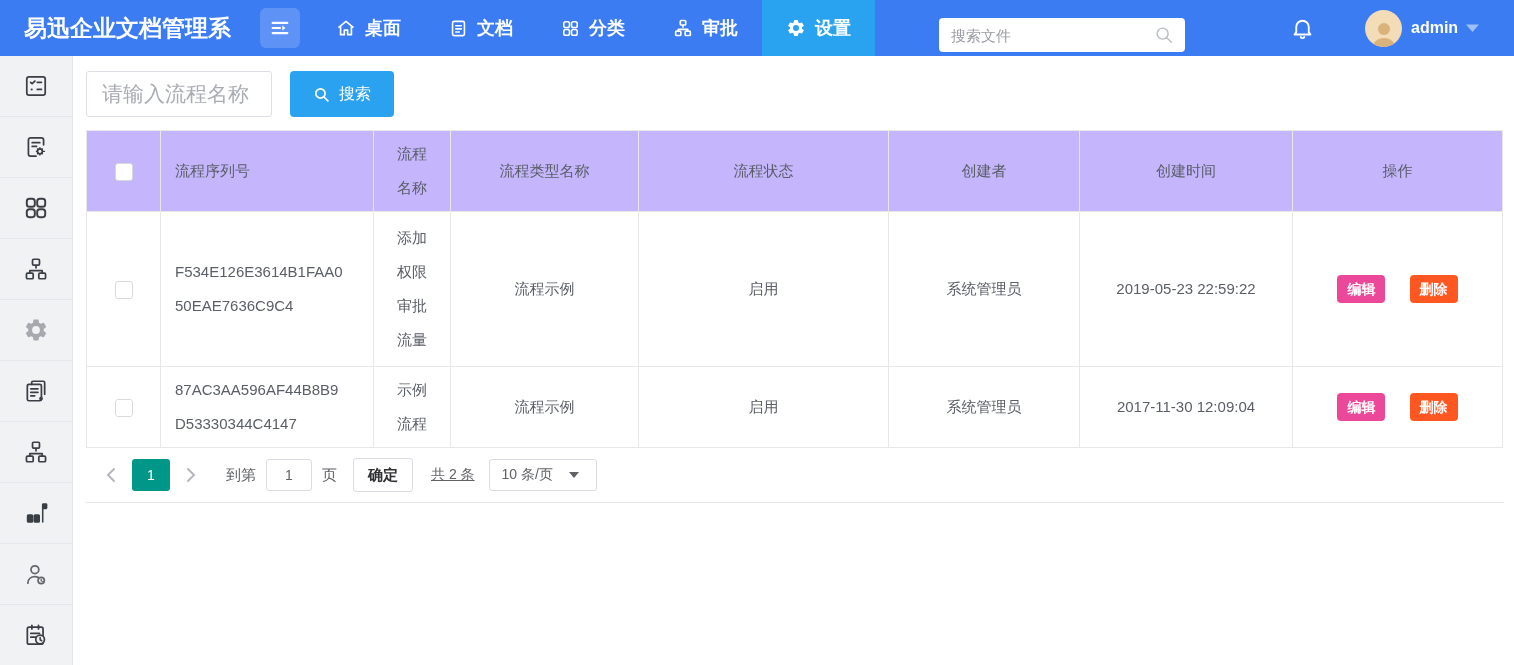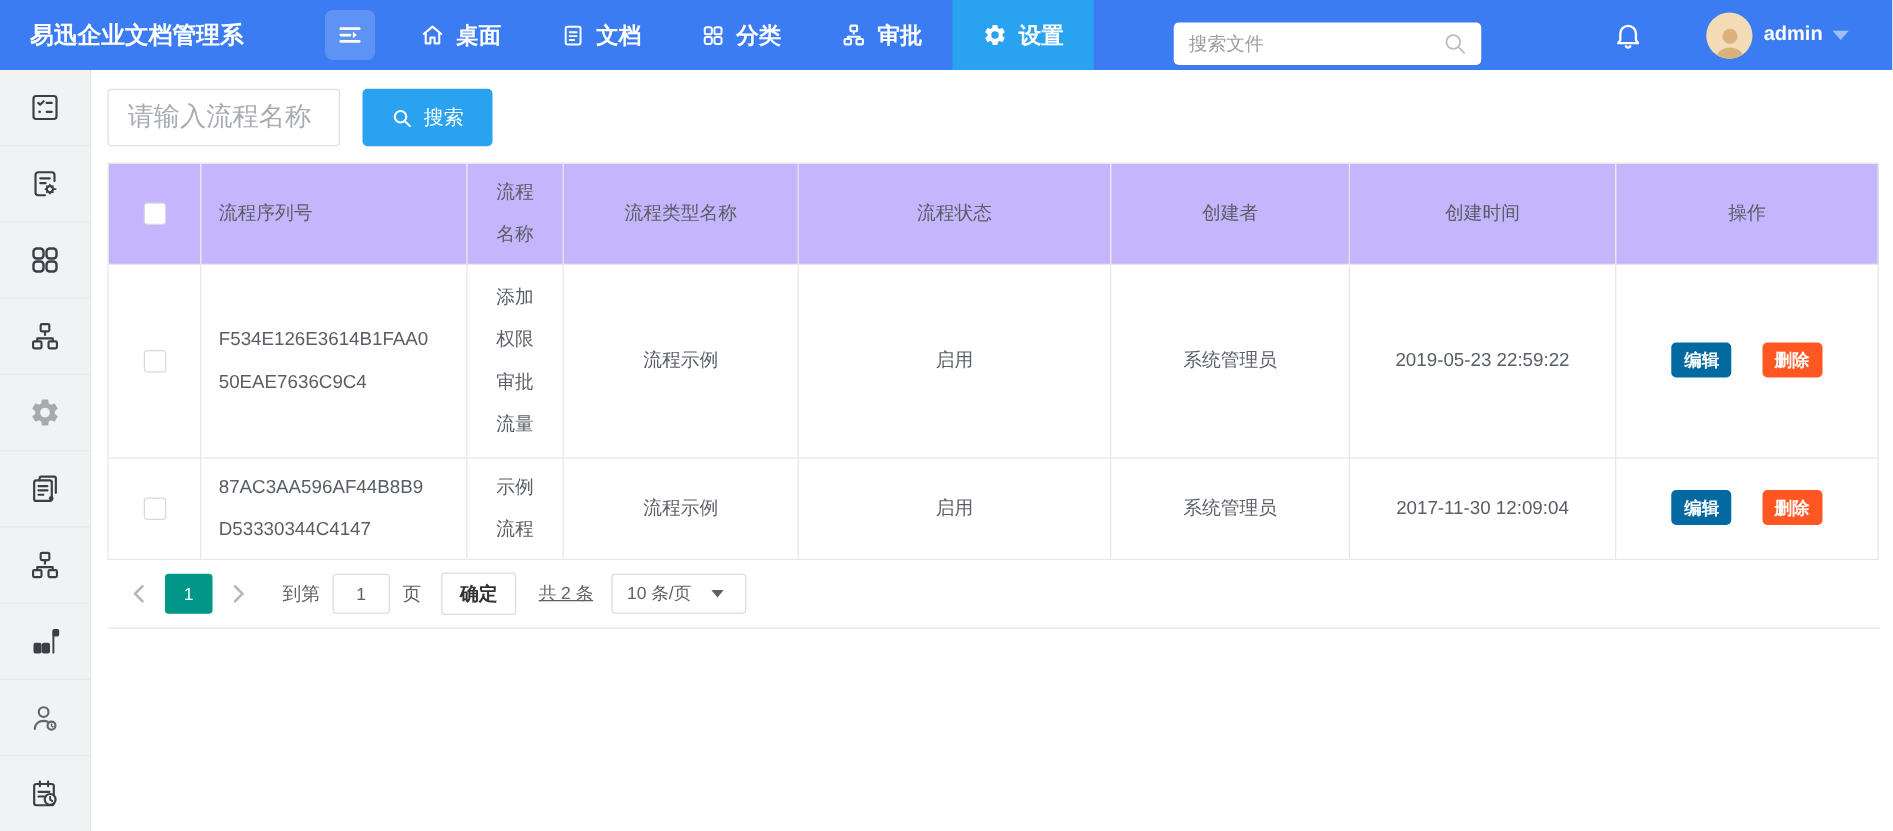--- a/index.html
+++ b/index.html
@@ -4,21 +4,21 @@
 <style>
   * { margin:0; padding:0; box-sizing:border-box; }
   html,body { width:1514px; height:665px; overflow:hidden; background:#fff;
               font-family:"Liberation Sans","DejaVu Sans",sans-serif; }
   .app { display:grid; grid-template-columns:73px 1441px; grid-template-rows:56px 609px;
          width:1514px; height:665px; }
 
   
   .topbar { grid-column:1 / span 2; background:#3b7cf3; display:flex; align-items:center;
             color:#fff; position:relative; }
-  .app-title { font-size:19px; font-weight:bold; margin-left:24px; width:212px;
+  .app-title { font-size:23px; font-weight:bold; margin-left:24px; width:212px;
                white-space:nowrap; overflow:hidden; }
   .collapse-btn { width:40px; height:40px; border:none; border-radius:6px; background:#5e93f5;
                   display:flex; align-items:center; justify-content:center; cursor:pointer;
                   margin-left:24px; flex:none; }
   .topnav { display:flex; height:56px; margin-left:12px; }
   .nav-item { display:flex; align-items:center; gap:9px; padding:0 24px; height:56px;
               font-size:18px; font-weight:bold; cursor:pointer; white-space:nowrap; }
   .nav-item.active { background:#29a2ef; }
   .nav-search { position:relative; margin-left:64px; width:246px; height:20px; flex:none; }
   .nav-search input { width:246px; height:34px; border:none; border-radius:4px; padding:0 36px 0 12px;
@@ -66,21 +66,21 @@
   td.serial { word-break:break-all; padding-right:24px; }
   td.namecell, th.namecell { word-break:break-all; padding:6px 17px; }
   thead tr { height:81px; }
   tr.r1 { height:155px; }
   tr.r2 { height:81px; }
   .checkbox { display:inline-block; width:18px; height:18px; background:#fff;
               border:1px solid #d6d9de; border-radius:3px; vertical-align:middle; cursor:pointer; }
   .btn-edit, .btn-del { border:none; border-radius:4px; color:#fff; font-size:14px; font-weight:bold;
               padding:6px 10px; cursor:pointer; line-height:16px;
               font-family:"Liberation Sans","DejaVu Sans",sans-serif; }
-  .btn-edit { background:#0369a1; margin-right:20px; }
+  .btn-edit { background:#ec4899; margin-right:20px; }
   .btn-del  { background:#ff5722; }
 
   
   .pagination { height:54px; display:flex; align-items:center; padding-left:12px; }
   .pg-prev,.pg-next { width:26px; height:32px; display:flex; align-items:center; justify-content:center;
                       color:#b4b8bd; cursor:pointer; }
   .pg-num { min-width:38px; height:32px; background:#009688; color:#fff; border-radius:3px;
             display:flex; align-items:center; justify-content:center; font-size:14px;
             margin:0 8px; cursor:pointer; }
   .pg-text { font-size:15px; color:#606266; margin:0 10px; white-space:nowrap; }

